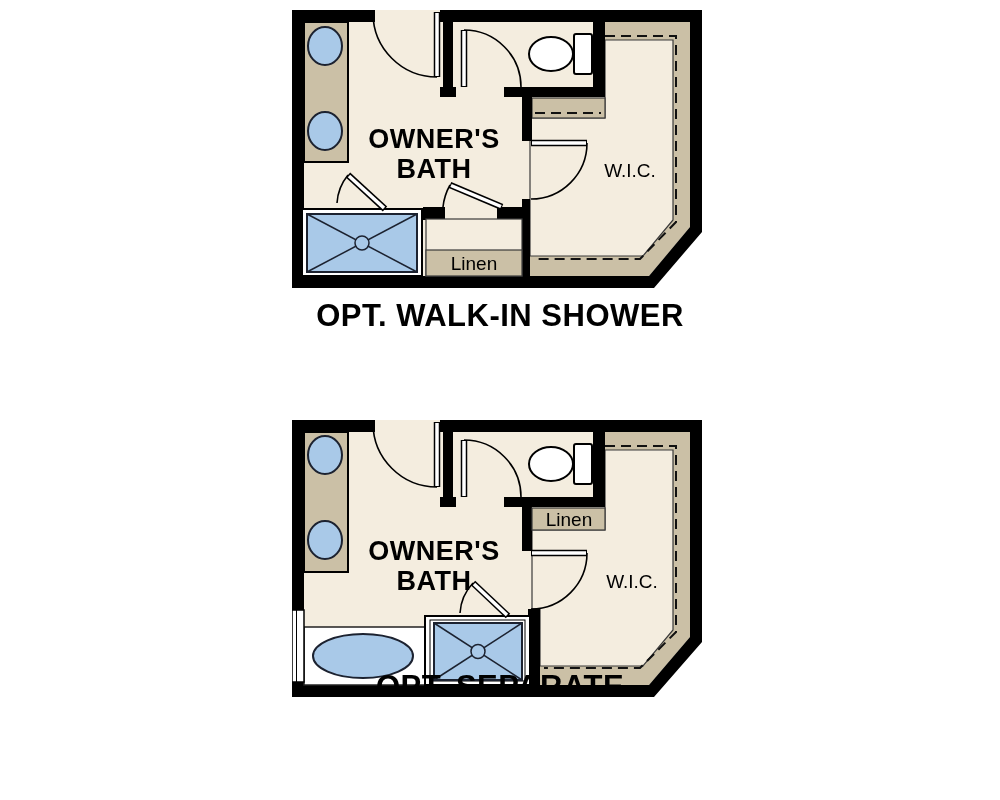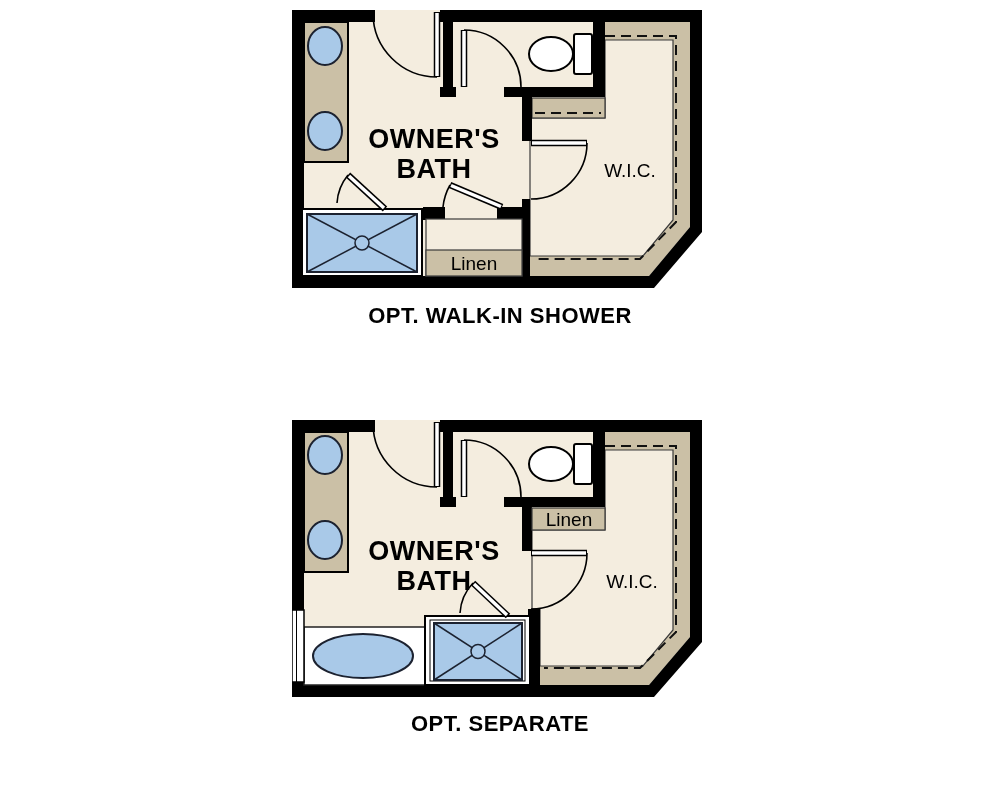--- a/index.html
+++ b/index.html
@@ -9,21 +9,21 @@
   .room{font-size:27px;font-weight:bold;text-anchor:middle;letter-spacing:0.5px;}
   .small{font-size:19px;text-anchor:middle;}
   .dash{stroke:#111;stroke-width:2;fill:none;stroke-dasharray:10 6;}
   .thin{stroke:#3a3a3a;stroke-width:1.2;}
   .arc{stroke:#000;stroke-width:1.6;fill:none;}
   .leaf-b{stroke:#000;stroke-width:6.5;fill:none;stroke-linecap:butt;}
   .leaf-w{stroke:#fff;stroke-width:3.5;fill:none;stroke-linecap:butt;}
   .fix{stroke:#1c2230;stroke-width:2;}
   .plan-title{position:absolute;left:0;width:1000px;text-align:center;
     font-family:"Liberation Sans","DejaVu Sans",sans-serif;font-weight:bold;
-    font-size:22px;line-height:34px;color:#000;letter-spacing:0.5px;}
+    font-size:31px;line-height:34px;color:#000;letter-spacing:0.5px;}
 </style>
 </head>
 <body>
 
 <div class="canvas">
 
   <svg class="plan" style="left:292px;top:10px" width="410" height="278" viewBox="0 0 410 278">
 
     <polygon points="12,12 398,12 398,217 357,266 12,266" fill="#f4eddf"></polygon>
 
@@ -176,17 +176,17 @@
       <path class="arc" d="M181,163 A48,48 0 0 0 168,193"></path>
       <line class="leaf-b" x1="216" y1="196" x2="181" y2="163"></line>
       <line class="leaf-w" x1="215" y1="195" x2="182" y2="164"></line>
     </g>
 
     <text class="room" x="142" y="140">OWNER'S</text>
     <text class="room" x="142" y="170">BATH</text>
     <text class="small" x="340" y="168">W.I.C.</text>
   </svg>
 
-  <div class="plan-title" style="top:707px">
+  <div class="plan-title" style="top:670px">
     <div>OPT. SEPARATE</div>
   </div>
 
 </div>
 
 </body></html>

